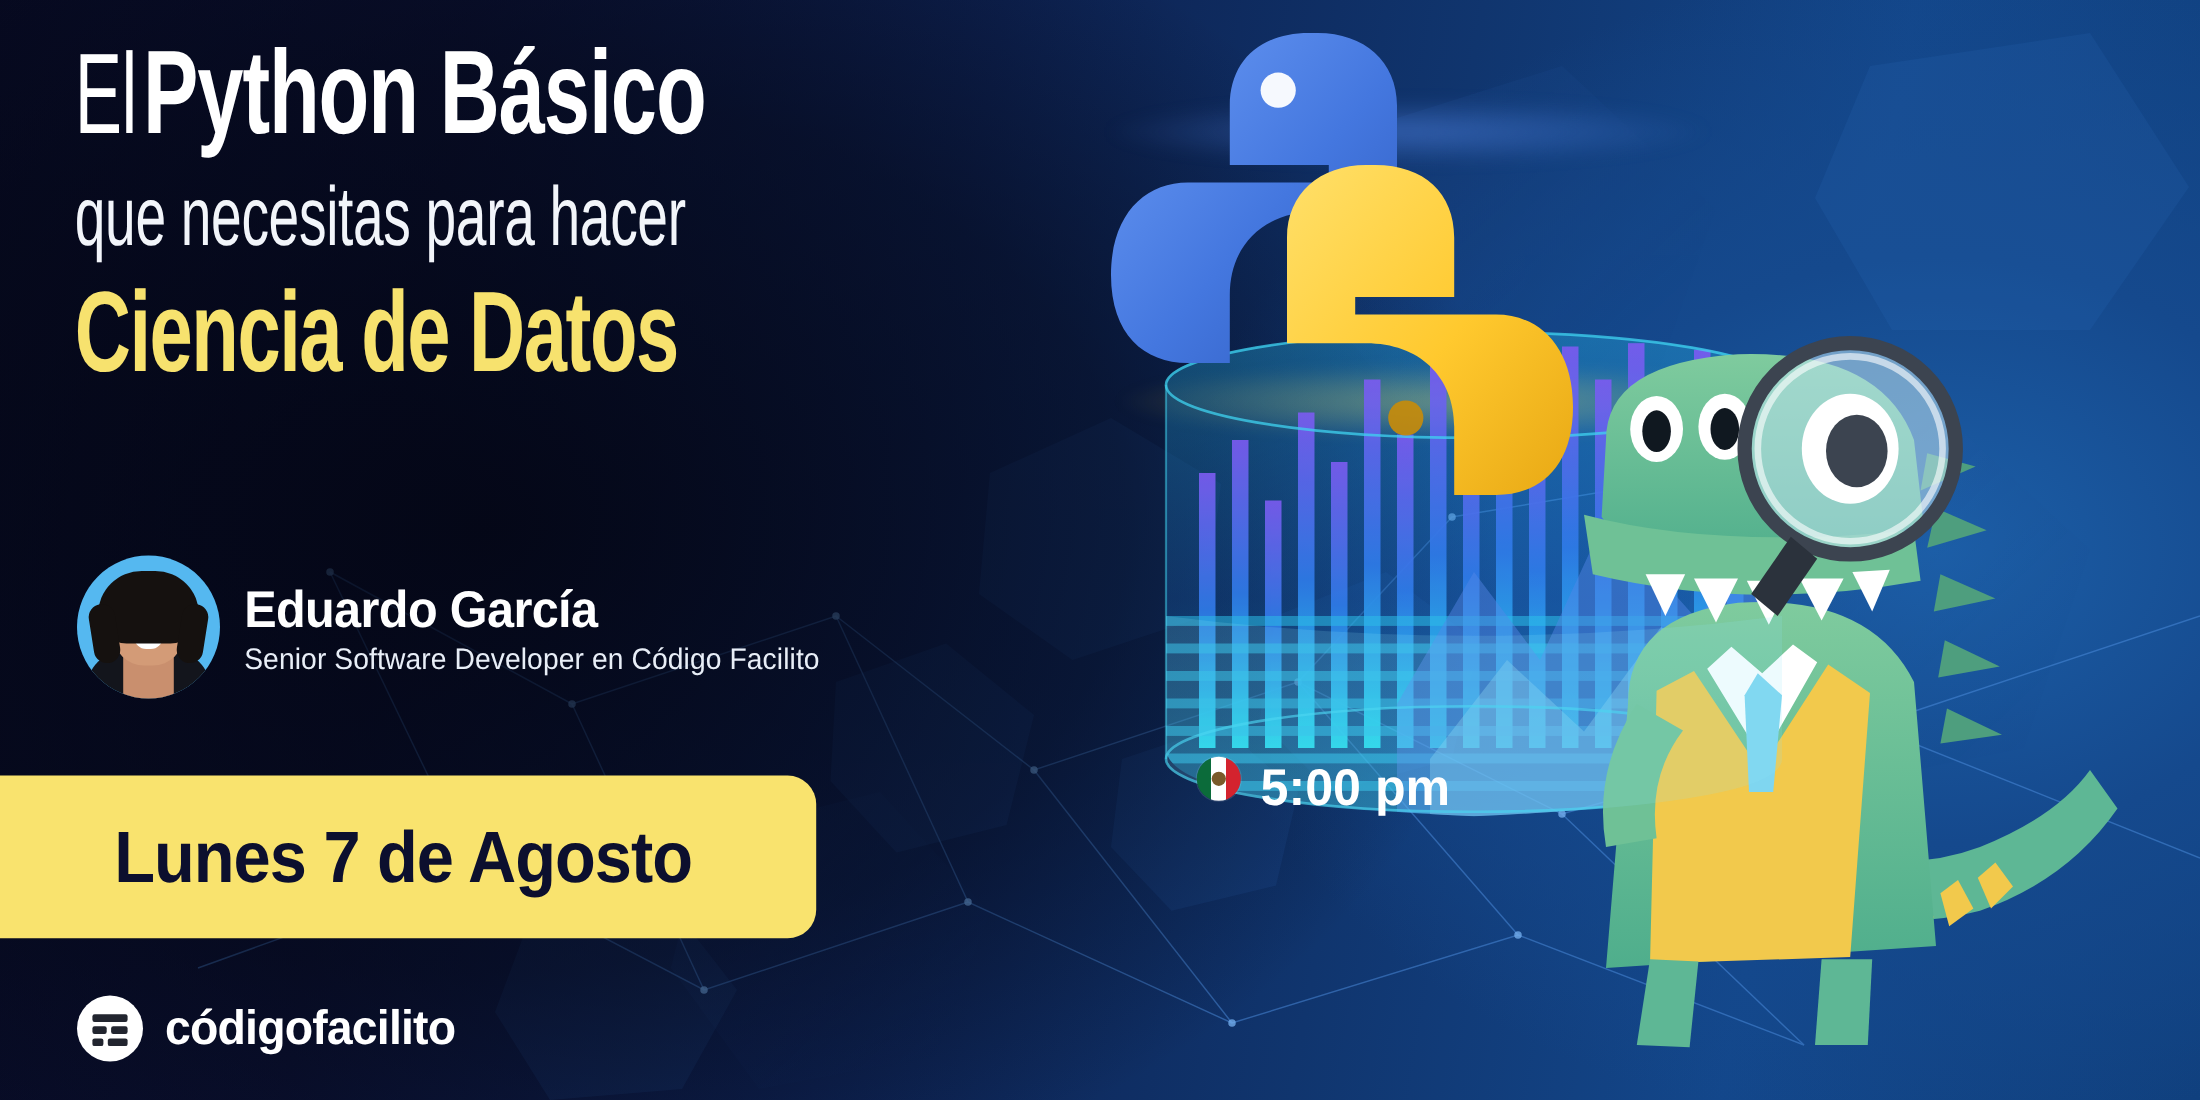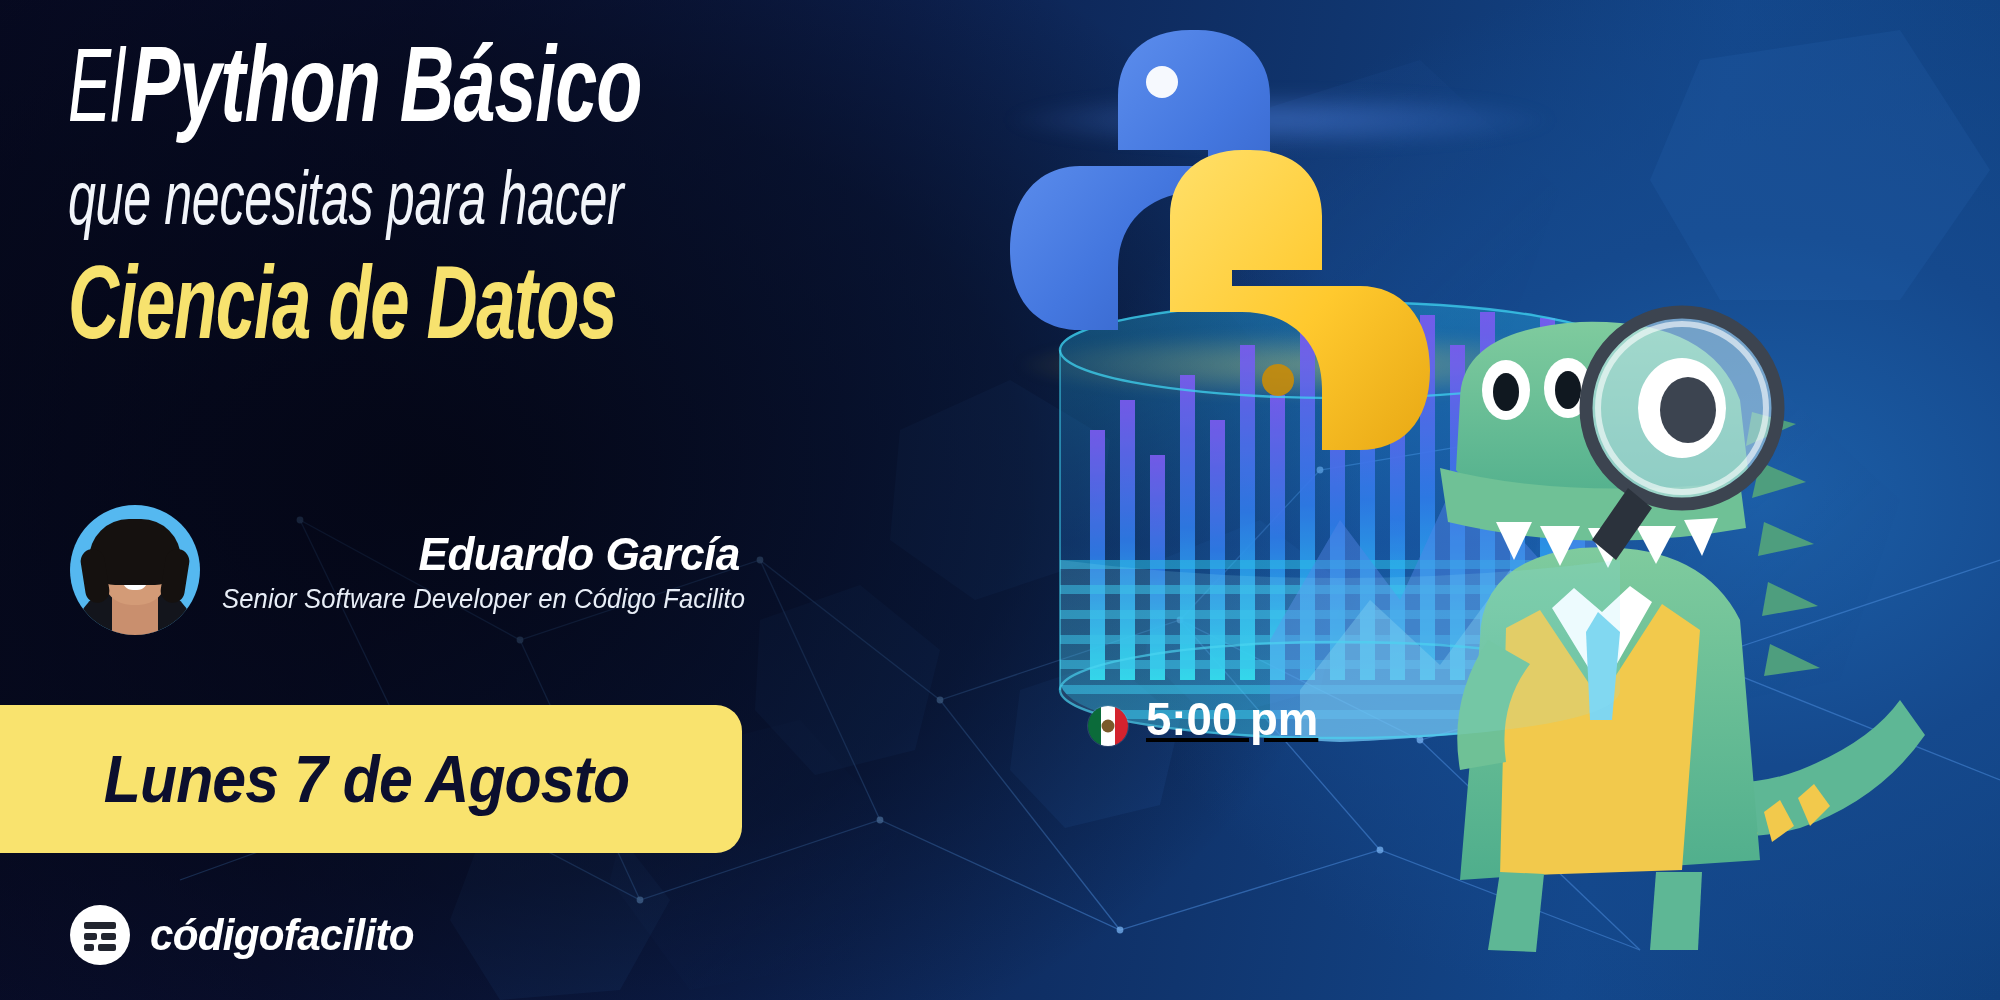--- a/index.html
+++ b/index.html
@@ -19,21 +19,21 @@
       linear-gradient(100deg, #070A22 0%, #0A1030 20%, #0D2150 42%, #10356E 62%, #13478B 80%, #10407E 100%);
   }
   .bg-vignette {
     position:absolute; inset:0;
     background: radial-gradient(ellipse 1300px 900px at 22% 48%, rgba(3,5,18,0.86) 0%, rgba(4,7,22,0.55) 45%, rgba(0,0,0,0) 72%);
   }
   .bg-net { position:absolute; inset:0; }
   .bg-polys { position:absolute; inset:0; opacity:.58; }
 
   
-  .left { position:absolute; left:0; top:0; width:1080px; height:879px; z-index:6;font-style:italic; }
+  .left { position:absolute; left:0; top:0; width:1080px; height:879px; z-index:6; }
 
   .headline { position:absolute; left:68px; top:30px; width:960px; }
   .h-l1 { white-space:nowrap; line-height:1.0; }
   .h-el {
     font-size:104px; font-weight:300; color:#FFFFFF; letter-spacing:-1px;
     transform:scaleX(.62); transform-origin:left center; display:inline-block;
     vertical-align:baseline;
   }
   .h-bold {
     font-size:108px; font-weight:700; color:#FFFFFF; letter-spacing:-1.5px;
@@ -45,21 +45,21 @@
     letter-spacing:-.5px; white-space:nowrap;
     transform:scaleX(.66); transform-origin:left center;
   }
   .h-l3 {
     margin-top:2px; font-size:104px; font-weight:700; color:#F7E26E;
     letter-spacing:-2px; white-space:nowrap;
     transform:scaleX(.68); transform-origin:left center;
   }
 
   
-  .speaker { position:absolute; left:70px; top:505px; display:flex; align-items:center; gap:22px;text-align:right; }
+  .speaker { position:absolute; left:70px; top:505px; display:flex; align-items:center; gap:22px; }
   .avatar {
     width:130px; height:130px; border-radius:50%;
     background:#55B8F0; position:relative; overflow:hidden; flex:none;
   }
   .av-neck { position:absolute; left:50%; top:62%; width:46px; height:50px; transform:translateX(-50%); background:#C98F6E; border-radius:12px 12px 0 0; }
   .av-body { position:absolute; left:50%; bottom:-6px; width:116px; height:52px; transform:translateX(-50%); background:#13151C; border-radius:42px 42px 0 0; }
   .av-face { position:absolute; left:50%; top:26px; width:64px; height:74px; transform:translateX(-50%); background:#D39B77; border-radius:32px 32px 28px 28px; }
   .av-hair { position:absolute; left:50%; top:14px; width:92px; height:66px; transform:translateX(-50%); background:#15110F; border-radius:46px 46px 30px 30px; }
   .av-hair:before, .av-hair:after {
     content:""; position:absolute; top:30px; width:24px; height:54px; background:#15110F; border-radius:14px;
@@ -79,21 +79,21 @@
     background:#F9E36E; border-radius:0 26px 26px 0;
     display:flex; align-items:center; justify-content:center;
   }
   .date-text {
     font-size:66px; font-weight:700; color:#0C0F2E; letter-spacing:-1px;
     transform:scaleX(.92); white-space:nowrap;
   }
 
   
   .times { position:absolute; left:1020px; top:688px; z-index:7; }
-  .time-row { display:flex; align-items:flex-end; height:58px; margin-bottom:6px;text-decoration:underline; }
+  .time-row { display:flex; align-items:flex-start; height:58px; margin-bottom:6px; }
   .flagpair { width:108px; display:flex; align-items:center; justify-content:flex-end; gap:4px; }
   .flag { width:40px; height:40px; border-radius:50%; overflow:hidden; position:relative; flex:none;
           box-shadow:0 0 0 1px rgba(255,255,255,.12); }
   .f-mx { background:linear-gradient(90deg,#0B6B3A 0 33.3%, #FFFFFF 33.3% 66.6%, #D4232E 66.6% 100%); }
   .f-mx:after { content:""; position:absolute; left:50%; top:50%; width:13px; height:13px;
                 transform:translate(-50%,-50%); background:#7A5A2A; border-radius:50%; }
   .f-pe { background:linear-gradient(90deg,#E8112D 0 33.3%, #FFFFFF 33.3% 66.6%, #E8112D 66.6% 100%); }
   .f-co { background:linear-gradient(180deg,#FCD116 0 50%, #003893 50% 75%, #CE1126 75% 100%); }
   .f-ar { background:linear-gradient(180deg,#74ACDF 0 33.3%, #FFFFFF 33.3% 66.6%, #74ACDF 66.6% 100%); }
   .f-ar:after { content:""; position:absolute; left:50%; top:50%; width:15px; height:15px;

